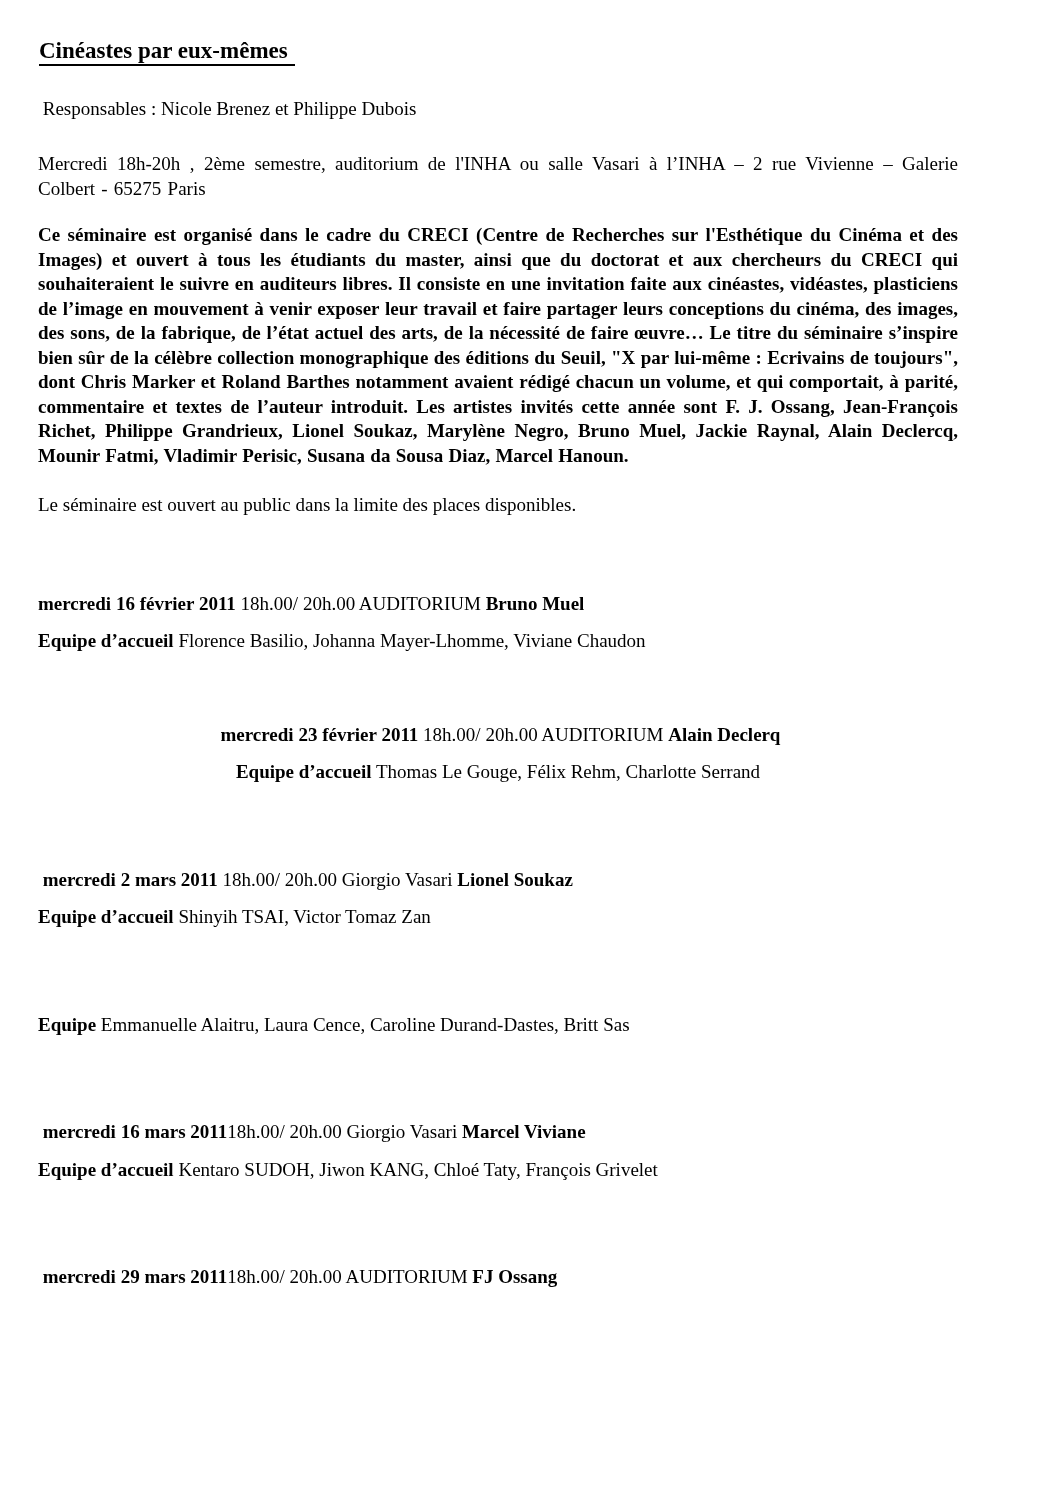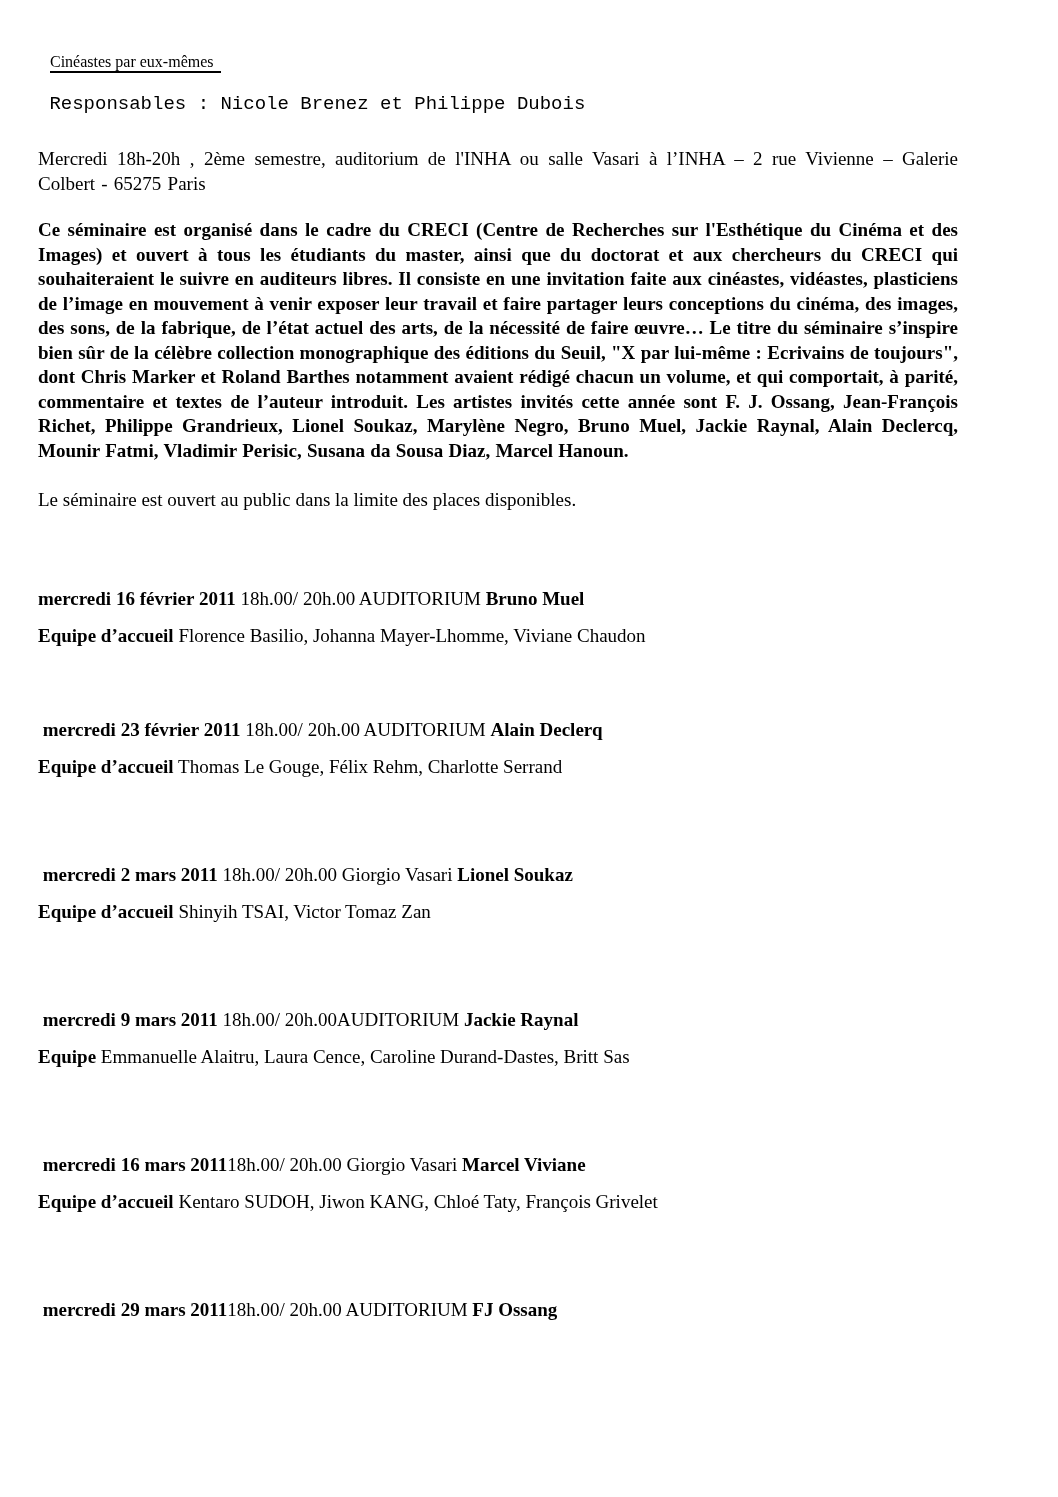--- a/index.html
+++ b/index.html
@@ -16,34 +16,33 @@
     color: #000000;
     font-family: "Liberation Serif", serif;
     font-size: 19px;
     line-height: 24.5px;
     padding: 38px 100px 40px 38px;
   }
   p { margin: 0; padding: 0; }
   strong, b { font-weight: bold; }
 
   .doc-title {
-    margin: 12px;
-    font-size: 16px;
-    font-weight: normal;
+    margin: 1px;
+    font-size: 23px;
+    font-weight: bold;
     line-height: 24.5px;
   }
   .doc-title .underlined {
     border-bottom: 2px solid #000;
     padding-right: 7px;
     padding-bottom: 1px;
   }
   .responsables {
-    margin-top: 17px;
+    margin-top: 33px;
     white-space: pre-wrap;
-    font-family: Liberation Mono, monospace;
   }
   .schedule-info {
     margin-top: 31px;
     text-align: justify;
     word-spacing: 1.5px;
   }
   .description {
     margin-top: 22px;
     text-align: justify;
     word-spacing: 0.5px;
@@ -53,21 +52,21 @@
     margin-top: 25px;
   }
   .session-line {
     white-space: pre-wrap;
   }
   .team-line {
     margin-top: 13px;
     white-space: pre-wrap;
   }
   .session-1 { margin-top: 74px; }
-  .session-2 { margin-top: 69px; }
+  .session-2 { margin-top: 69px; text-align: center; }
   .session-3, .session-4, .session-5, .session-6 { margin-top: 83px; }
 </style>
 </head>
 <body>
 
 <div class="page">
 
   <p class="doc-title"><span class="underlined">Cinéastes par eux-mêmes</span></p>
 
   <p class="responsables"> Responsables : Nicole Brenez et Philippe Dubois</p>
@@ -87,21 +86,20 @@
     <p class="session-line"><strong> mercredi 23 février 2011</strong><span> 18h.00/ 20h.00 AUDITORIUM </span><strong>Alain Declerq</strong></p>
     <p class="team-line"><strong>Equipe d’accueil</strong><span> Thomas Le Gouge, Félix Rehm, Charlotte Serrand</span></p>
   </div>
 
   <div class="session session-3">
     <p class="session-line"><strong> mercredi 2 mars 2011</strong><span> 18h.00/ 20h.00 Giorgio Vasari </span><strong>Lionel Soukaz</strong></p>
     <p class="team-line"><strong>Equipe d’accueil</strong><span> Shinyih TSAI, Victor Tomaz Zan</span></p>
   </div>
 
   <div class="session session-4">
-    <p class="session-line"><strong> mercredi 9 mars 2011</strong><span> 18h.00/ 20h.00AUDITORIUM </span><strong>Jackie Raynal</strong></p>
     <p class="team-line"><strong>Equipe</strong><span> Emmanuelle Alaitru, Laura Cence, Caroline Durand-Dastes, Britt Sas</span></p>
   </div>
 
   <div class="session session-5">
     <p class="session-line"><strong> mercredi 16 mars 2011</strong><span>18h.00/ 20h.00 Giorgio Vasari </span><strong>Marcel Viviane</strong></p>
     <p class="team-line"><strong>Equipe d’accueil</strong><span> Kentaro SUDOH, Jiwon KANG, Chloé Taty, François Grivelet</span></p>
   </div>
 
   <div class="session session-6">
     <p class="session-line"><strong> mercredi 29 mars 2011</strong><span>18h.00/ 20h.00 AUDITORIUM </span><strong>FJ Ossang</strong></p>

